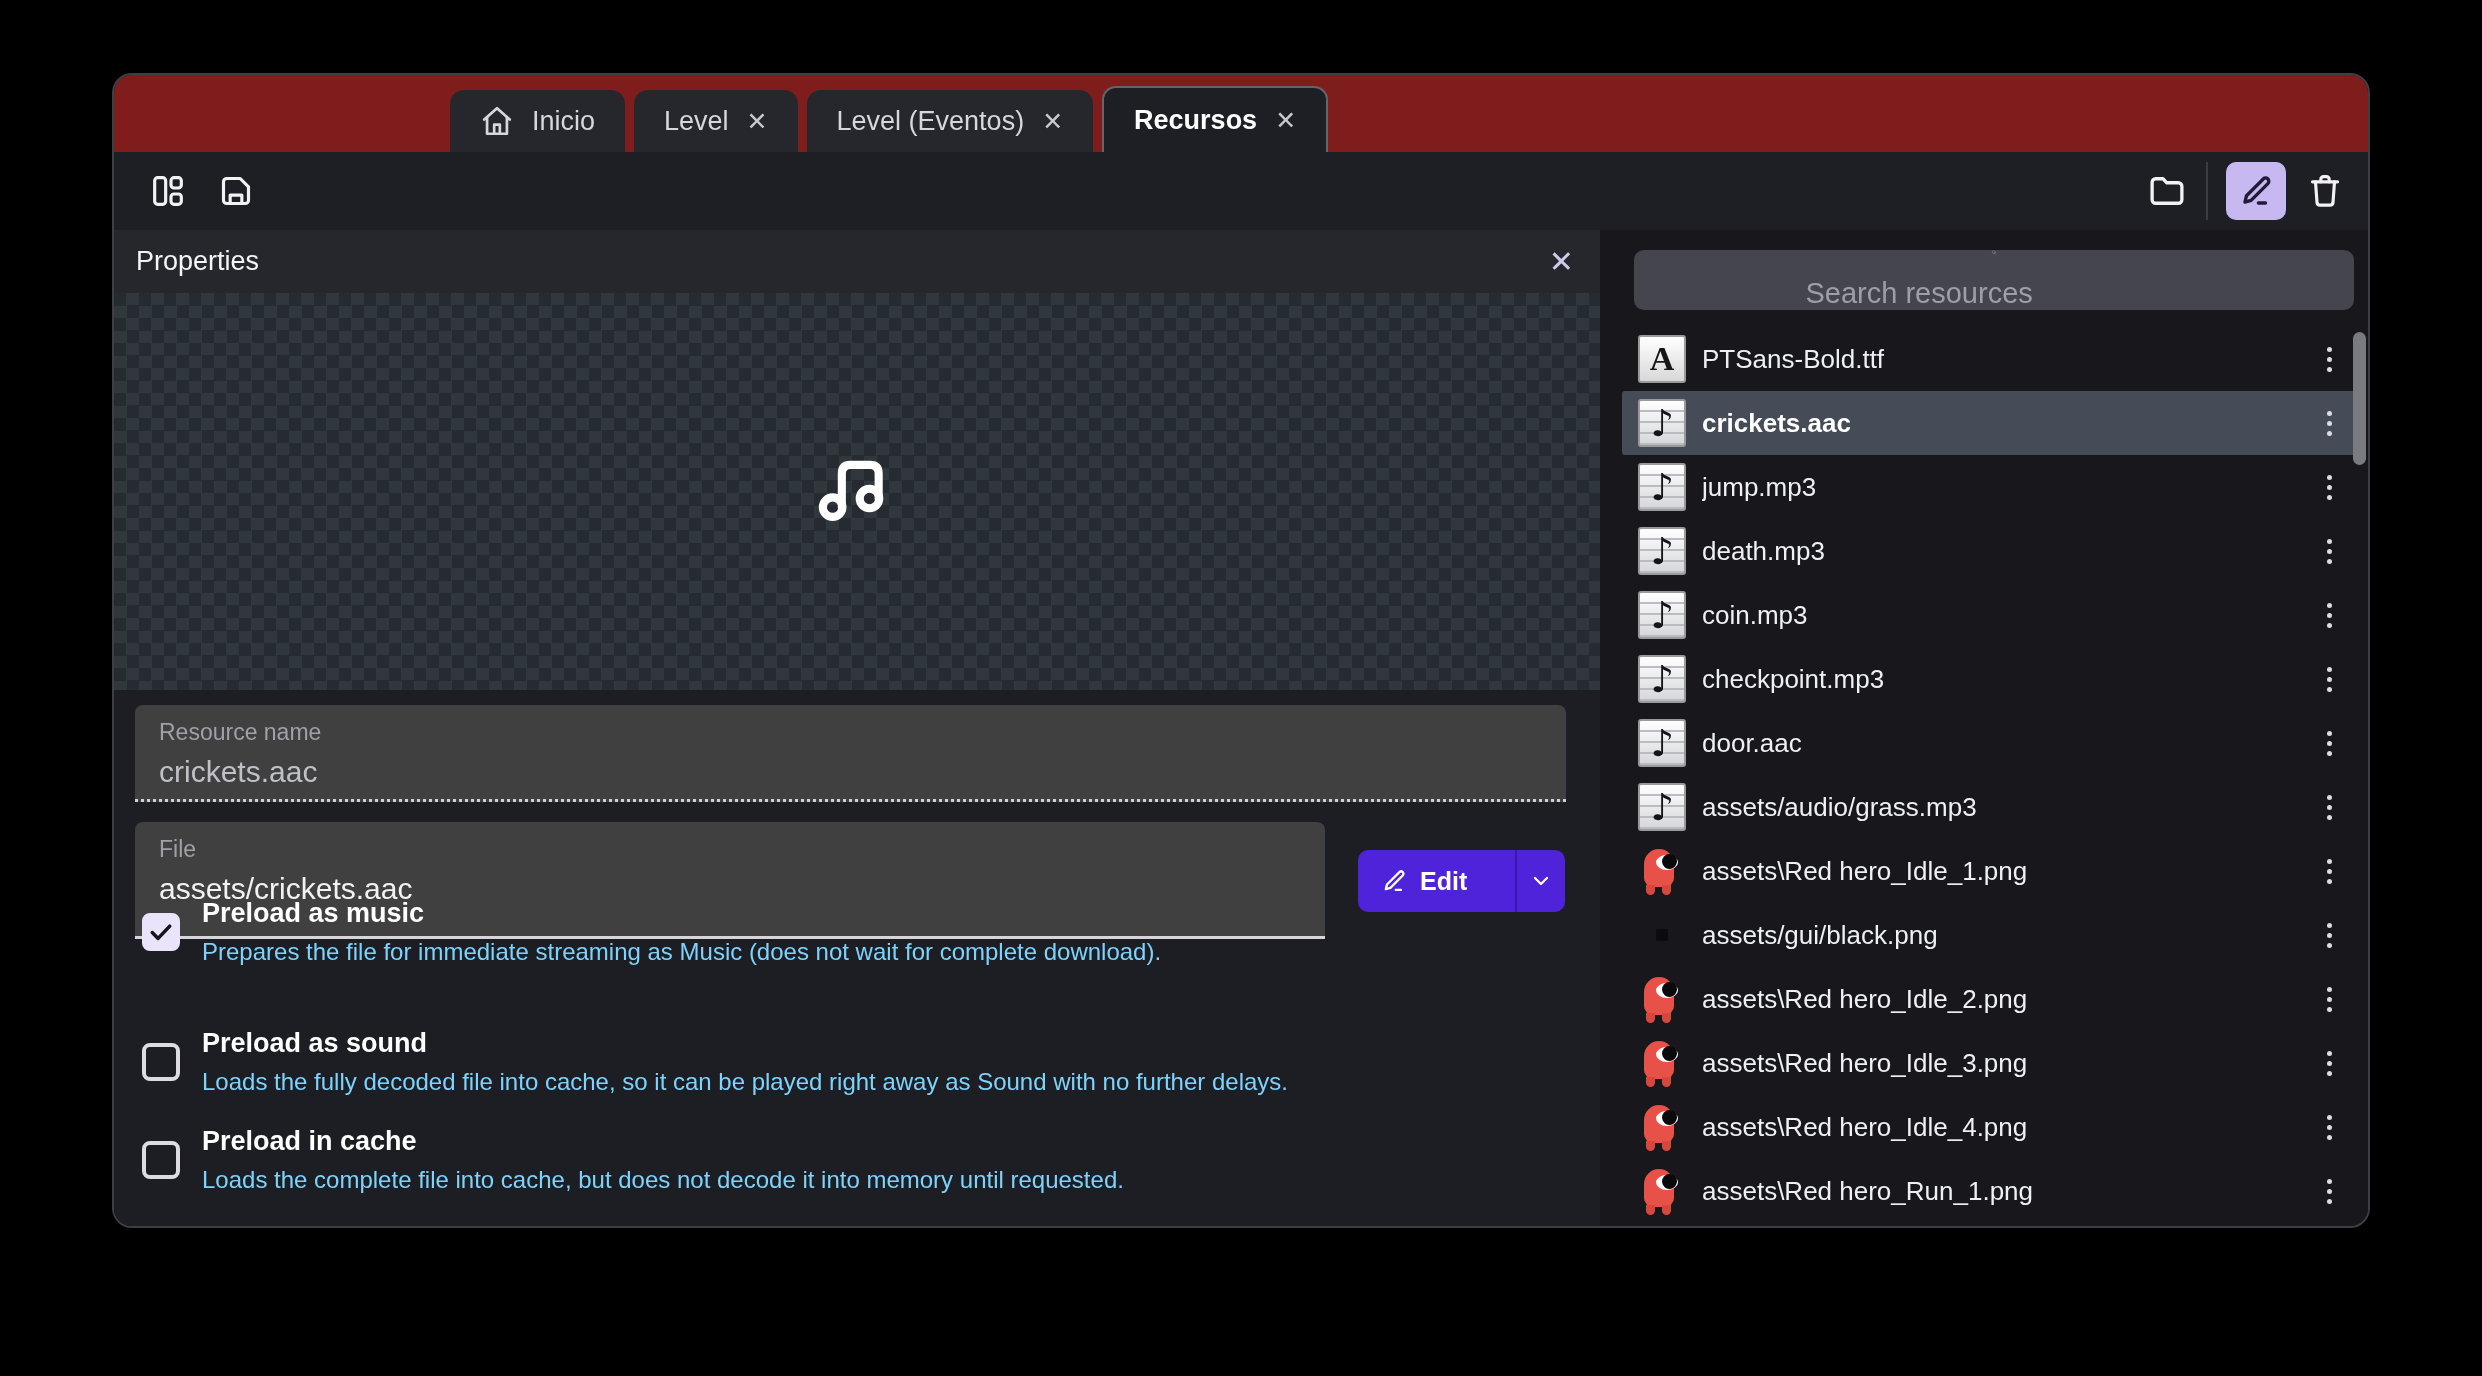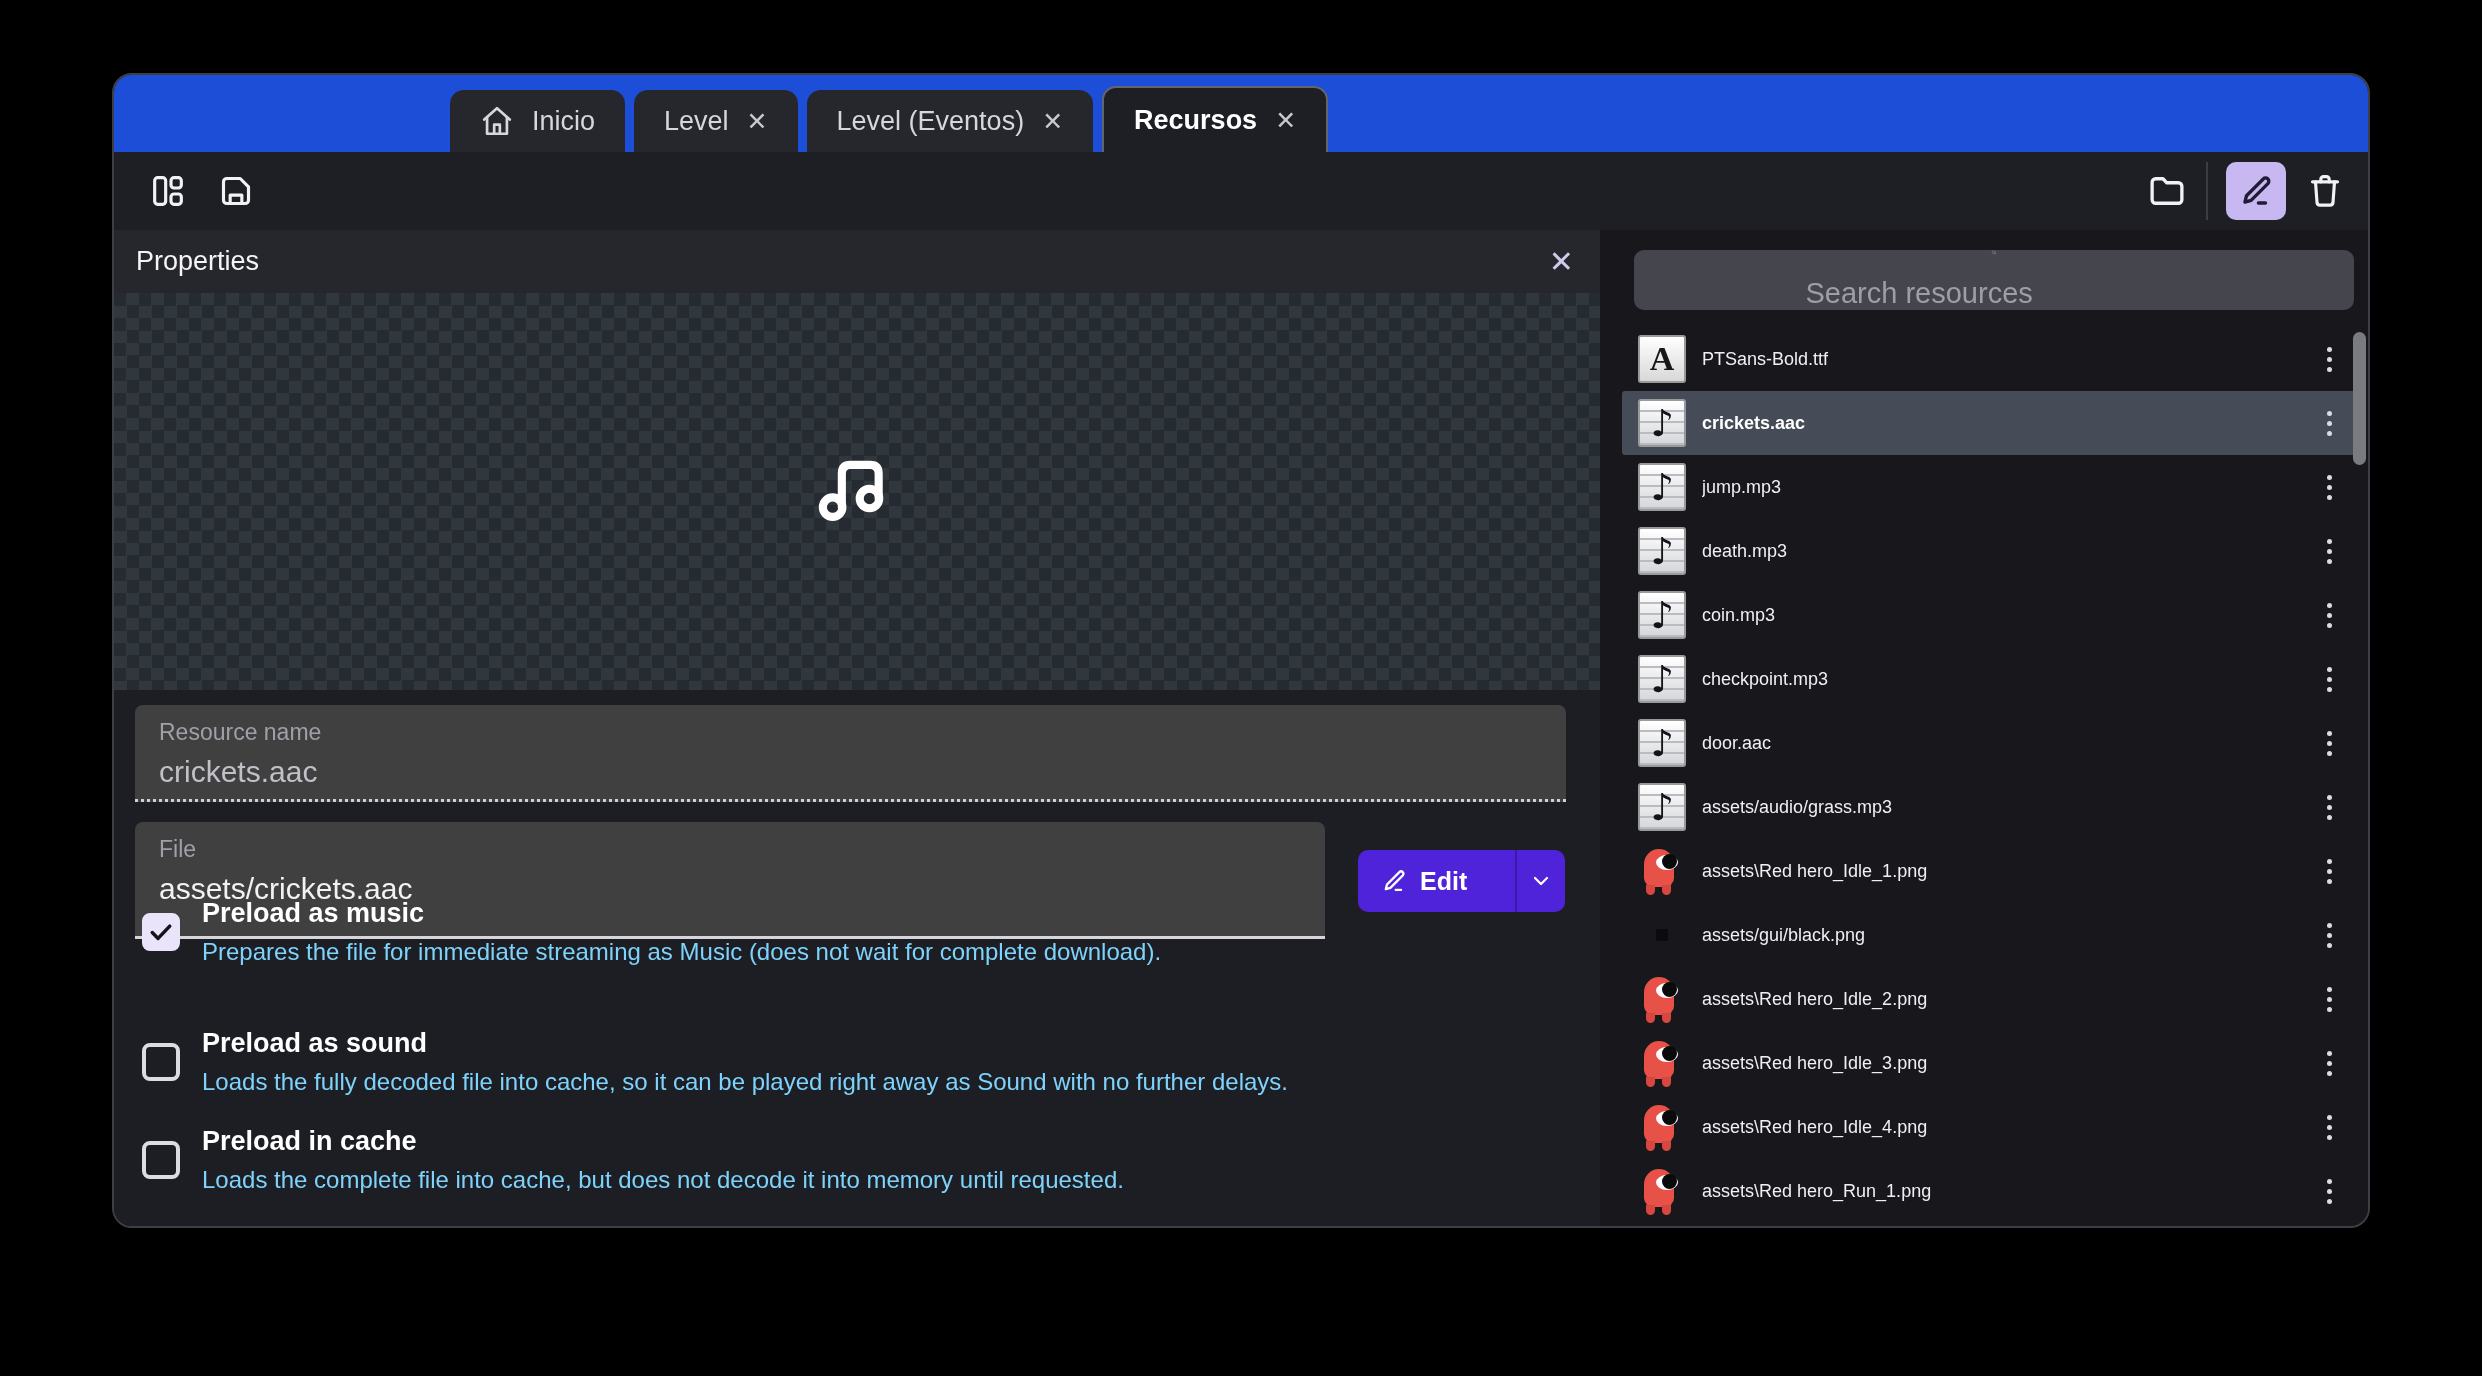--- a/index.html
+++ b/index.html
@@ -2,21 +2,21 @@
 <html><head>
 <meta charset="utf-8">
 <style>
   * { margin:0; padding:0; box-sizing:border-box; }
   html,body { width:2482px; height:1376px; background:#000; font-family:"Liberation Sans","DejaVu Sans",sans-serif; }
 
   .window { position:absolute; left:112px; top:73px; width:2258px; height:1155px;
     background:#1b1c21; border:2px solid #3e3e46; border-radius:20px; overflow:hidden; }
 
   
-  .tabbar { position:absolute; left:0; top:0; width:100%; height:77px; background:#1d4ed8; }
+  .tabbar { position:absolute; left:0; top:0; width:100%; height:77px; background:#7f1d1d; }
   .traffic { position:absolute; left:134px; top:104px; display:flex; gap:28px; }
   .tl { width:27px; height:27px; border-radius:50%; }
   .hamburger { position:absolute; left:280px; top:103px; width:32px; height:28px;
     display:flex; flex-direction:column; justify-content:space-between; cursor:pointer; }
   .hamburger i { display:block; height:4px; background:#f2f2f4; border-radius:2px; }
   .tabs { position:absolute; left:336px; bottom:0; display:flex; gap:9px; align-items:flex-end; }
   .tab { height:62px; background:#26262d; border-radius:14px 14px 0 0; display:flex; align-items:center;
     gap:18px; padding:0 30px; color:#d7d7db; font-size:27px; cursor:pointer; }
   .tab.active { background:#1e1f25; border:2px solid #64646c; border-bottom:none; color:#fff; font-weight:bold; height:66px; }
   .tab .tclose { font-size:25px; color:#c8c8cf; line-height:1; }
@@ -82,21 +82,21 @@
   .right-pane { position:absolute; left:1486px; top:0; width:772px; height:100%; }
   .search { position:absolute; left:34px; top:20px; width:720px; height:60px; background:#45464d;
     border-radius:10px; display:flex; align-items:center; gap:22px; padding:0 20px;flex-direction:column; }
   .search input { flex:1; background:transparent; border:none; outline:none; color:#e8e8ec; font-size:29px;
     font-family:inherit; }
   .search input::placeholder { color:#9d9ea6; }
 
   .rlist { position:absolute; left:22px; top:97px; width:736px; }
   .row { height:64px; display:flex; align-items:center; padding:0 22px 0 16px; gap:16px; border-radius:3px; cursor:pointer; }
   .row.selected { background:#454c57; }
-  .row .rname { flex:1; font-size:18px; color:#eff0f2; white-space:nowrap; overflow:hidden; }
+  .row .rname { flex:1; font-size:26px; color:#eff0f2; white-space:nowrap; overflow:hidden; }
   .row.selected .rname { font-weight:bold; color:#fff; }
   .kebab { display:flex; flex-direction:column; gap:5px; cursor:pointer; padding:4px; }
   .kebab i { width:5px; height:5px; border-radius:50%; background:#dcdce0; }
 
   .fi { width:48px; height:48px; flex:none; display:none; align-items:center; justify-content:center; position:relative; }
   .row.icon-font .ic-font, .row.icon-audio .ic-audio, .row.icon-red-sprite .ic-red, .row.icon-black-image .ic-black { display:flex; }
   .ic-font { background:linear-gradient(180deg,#ffffff,#d8d8d8); border:2px solid #9a9a9a; border-radius:3px;
     color:#17171a; font-family:"Liberation Serif","DejaVu Serif",serif; font-weight:bold; font-size:34px; }
   .ic-audio { background:
       repeating-linear-gradient(180deg, transparent 0 9px, #b9bdc2 9px 11px),

